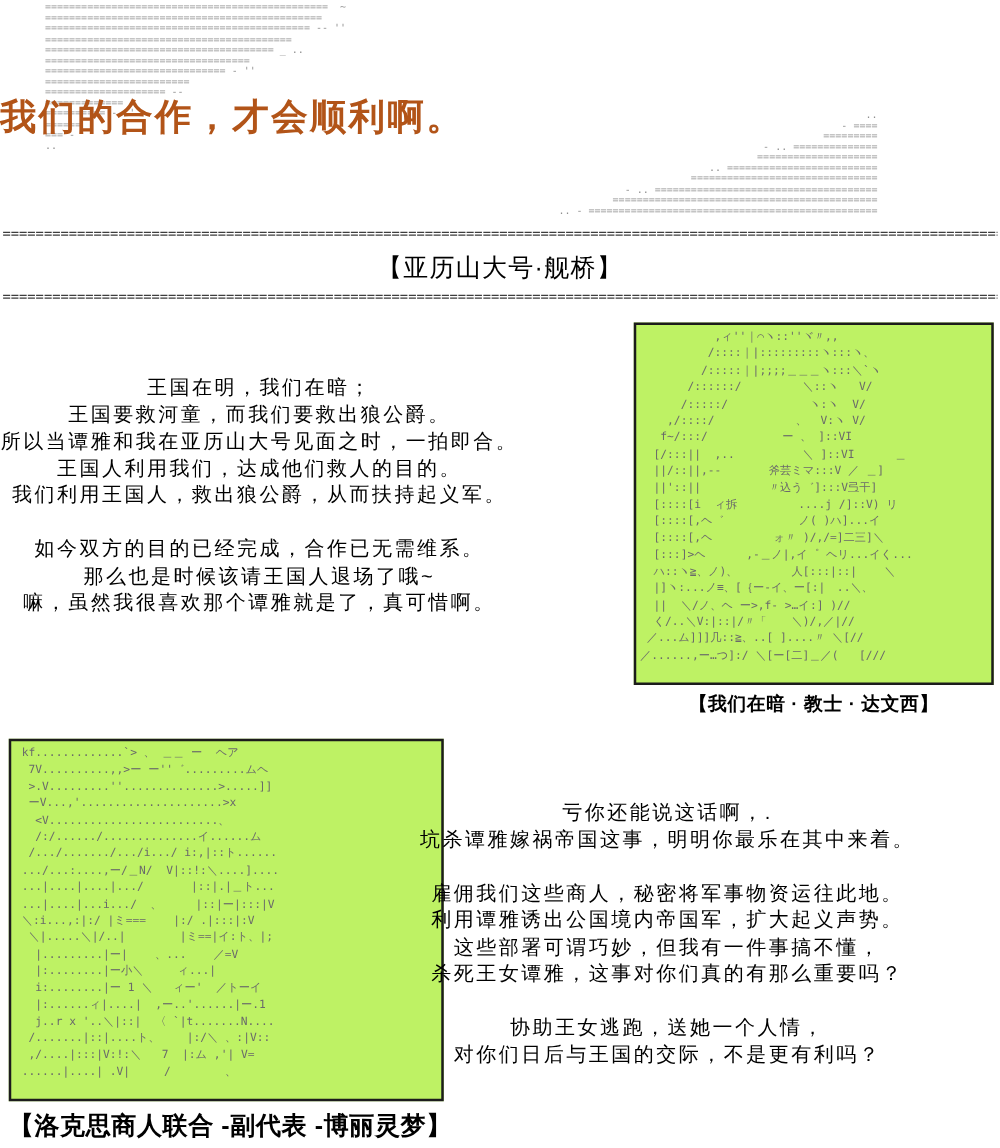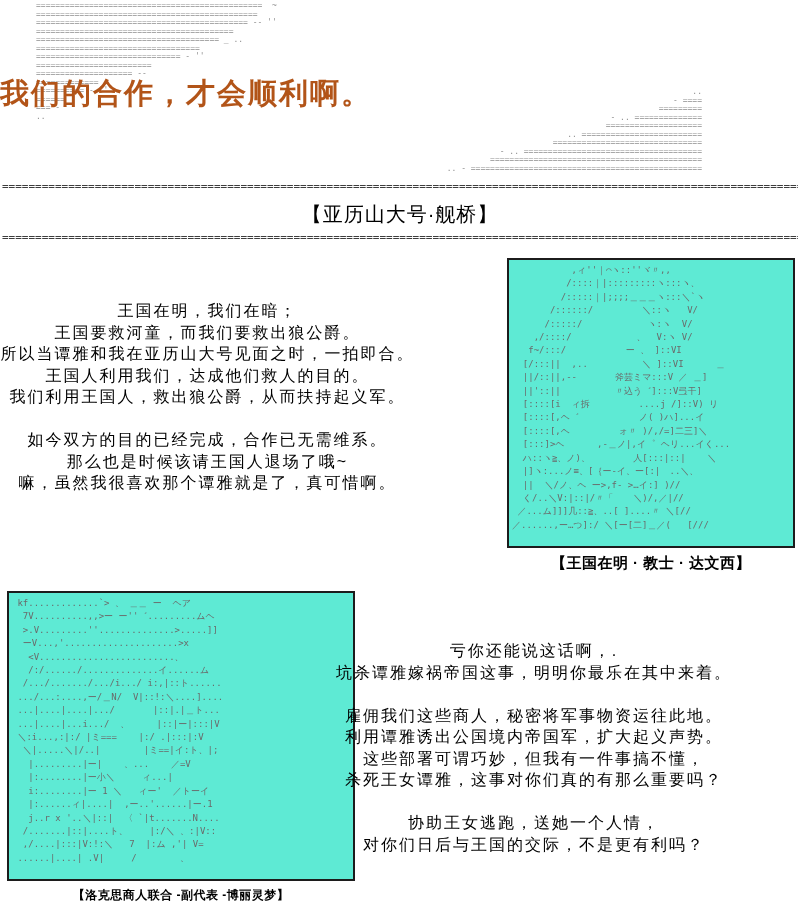--- a/index.html
+++ b/index.html
@@ -61,35 +61,35 @@
   #dialogue-davinci{top:300px;left:0;width:415px;}
   #dialogue-reimu{top:640px;left:284px;width:500px;}
   
   .figure{position:absolute;}
   #figure-davinci{left:507px;top:258px;width:288px;}
   #figure-reimu{left:7px;top:591px;width:348px;}
   .aa-box{
     box-sizing:border-box;
     width:100%;height:290px;
     border:2px solid #1c1c1c;
-    background:#5eead4;
+    background:#bef264;
     overflow:hidden;
     padding:4px 3px;
   }
   .aa-art{
     margin:0;
     font-family:"DejaVu Sans Mono",monospace;
     font-size:9px;line-height:13.4px;
     color:#6a6a6a;
     white-space:pre;
   }
   .caption{
     margin-top:6px;
     text-align:center;
-    font-size:12px;font-weight:bold;color:#000;
+    font-size:20px;font-weight:bold;color:#000;
     letter-spacing:0.5px;
     white-space:nowrap;
   }
   #figure-davinci .caption{font-size:15px;}
 </style>
 </head>
 <body>
 
 <div id="page">
 
@@ -153,21 +153,21 @@
   [::::[,ヘ゛           ノ( )ハ]...イ
   [::::[,ヘ         ォ〃 )/,/=]二三]＼
   [:::]&gt;ヘ      ,-＿ノ|,イ゜ ヘリ...イく...
   ハ::ヽ≧、ノ)、        人[:::|::|    ＼
   |]ヽ:...ノ≡、[｛ー-イ、ー[:|ゞ..＼、
   ||  ＼/ノ、ヘ ー&gt;,f- &gt;…イ:] )//
   く/..＼V:|::|/〃「ゞ  ＼)/,／|//
  ／...ム]]]几::≧、..[ ]....〃 ＼[//
 ／......,ー…つ]:/ ＼[ー[二]＿／(   [///</pre>
     </div>
-    <div class="caption">【王国在明 · 教士 · 达文西】</div>
+    <div class="caption">【我们在暗 · 教士 · 达文西】</div>
   </div>
 
   <div id="figure-reimu" class="figure">
     <div class="aa-box">
       <pre class="aa-art"> kf.............`&gt; 、 ＿＿ ー  ヘア
   7V..........,,&gt;ー ー''゛.........ムヘ
   &gt;.V.........''..............&gt;.....]]
   ーV...,'.....................&gt;x
    &lt;V.........................、
    /:/....../..............イ......ム

